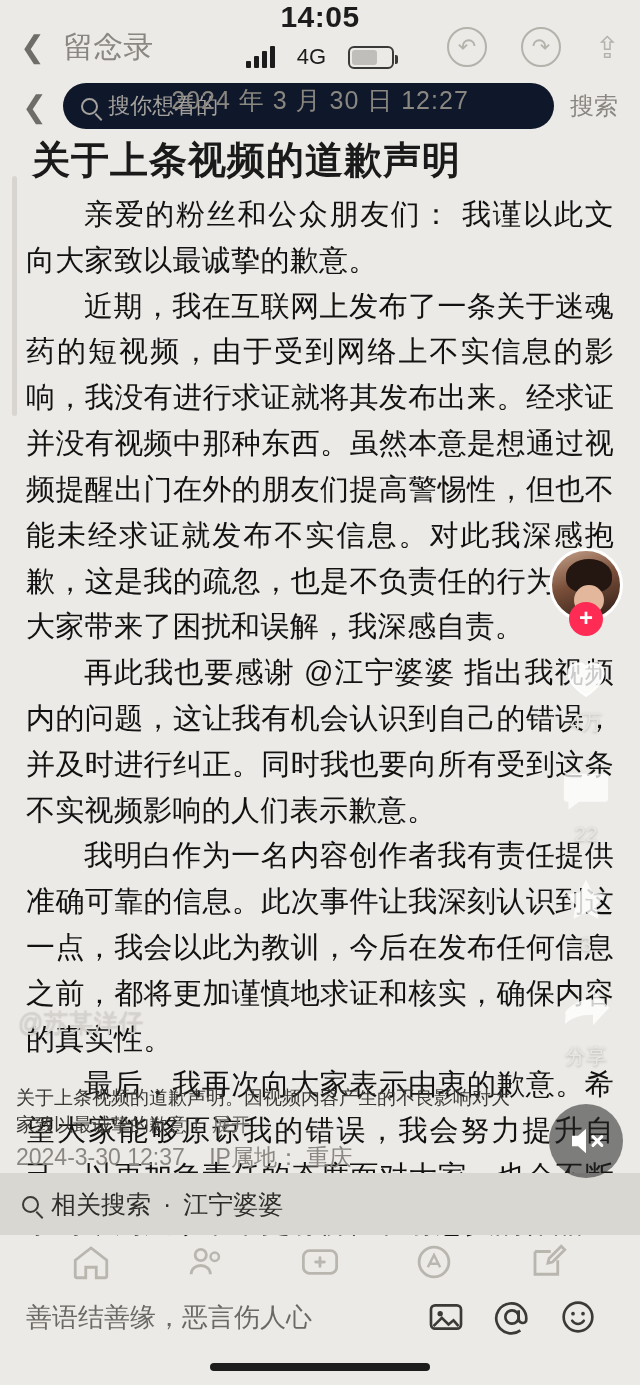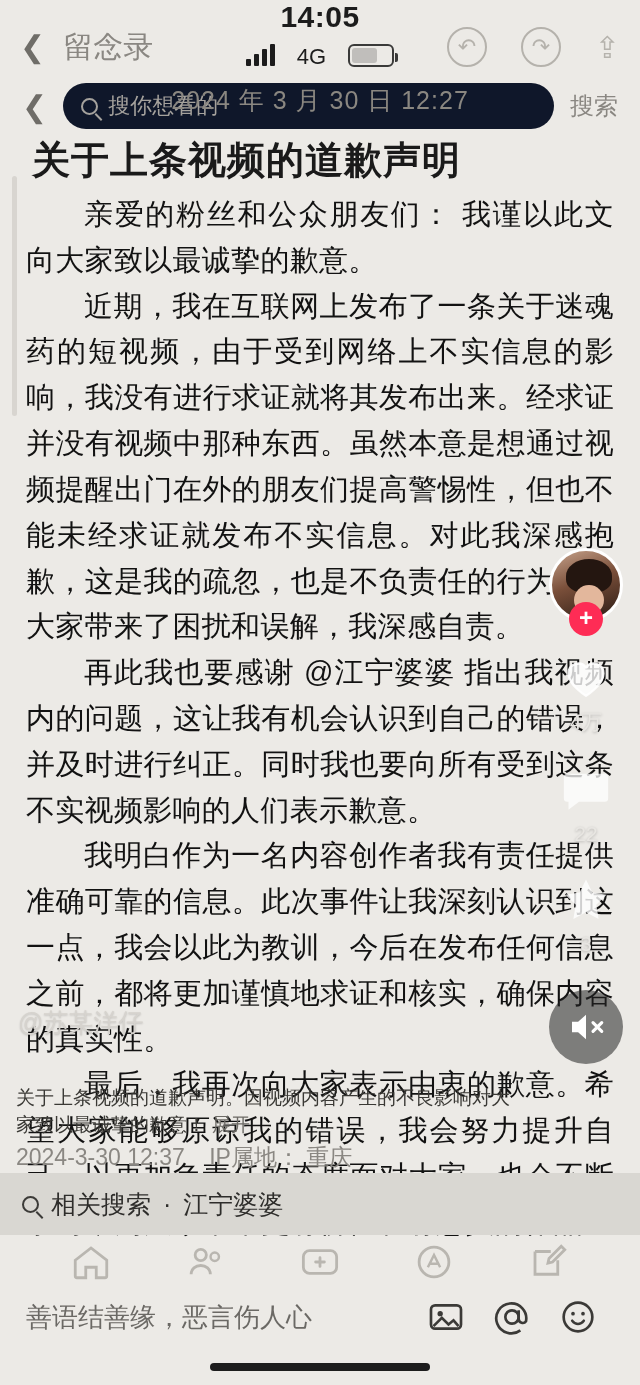--- a/index.html
+++ b/index.html
@@ -31,21 +31,21 @@
     flex-direction: column;
   }
   .status-time {
     font-size: 30px;
     font-weight: bold;
     color: #1c1c1c;
     letter-spacing: 0.5px;
   }
   .status-right {
     display: flex;
-    align-items: flex-start;
+    align-items: center;
     gap: 22px;
   }
   .sig-bars { display: flex; align-items: flex-end; gap: 3px; height: 22px; }
   .sig-bars i { display: block; width: 5px; background: #1c1c1c; border-radius: 1px; }
   .sig-bars i:nth-child(1) { height: 7px; }
   .sig-bars i:nth-child(2) { height: 12px; }
   .sig-bars i:nth-child(3) { height: 17px; }
   .sig-bars i:nth-child(4) { height: 22px; }
   .net-label { font-size: 22px; color: #1c1c1c; font-weight: 500; }
   .battery {
@@ -425,20 +425,26 @@
       <span class="rail-label">22</span>
     </div>
 
     <div class="rail-item">
       <svg class="ico-svg" viewBox="0 0 24 24">
         <path d="M12 3.2l2.7 5.6 6.1.9-4.4 4.3 1 6.1-5.4-2.9-5.4 2.9 1-6.1L3.2 9.7l6.1-.9z" fill="rgba(255,255,255,.8)"></path>
       </svg>
       <span class="rail-label">3</span>
     </div>
 
+    <div class="rail-item">
+      <svg class="ico-svg" viewBox="0 0 24 24">
+        <path d="M3 13c5-6 10-5.5 12-5.5V3.5L22 11l-7 7.5V14c-4 0-8 .5-12 4 0-1.5.5-3.5 0-5z" fill="rgba(255,255,255,.78)"></path>
+      </svg>
+      <span class="rail-label">分享</span>
+    </div>
 
     <div class="mute-btn">
       <svg width="42" height="42" viewBox="0 0 24 24">
         <path d="M4 9h3.5L12 5v14l-4.5-4H4z" fill="#ffffff"></path>
         <path d="M16 9.5l5 5M21 9.5l-5 5" stroke="#ffffff" stroke-width="1.8" stroke-linecap="round"></path>
       </svg>
     </div>
   </div>
 
   <div class="watermark">@苏某洋仔</div>

